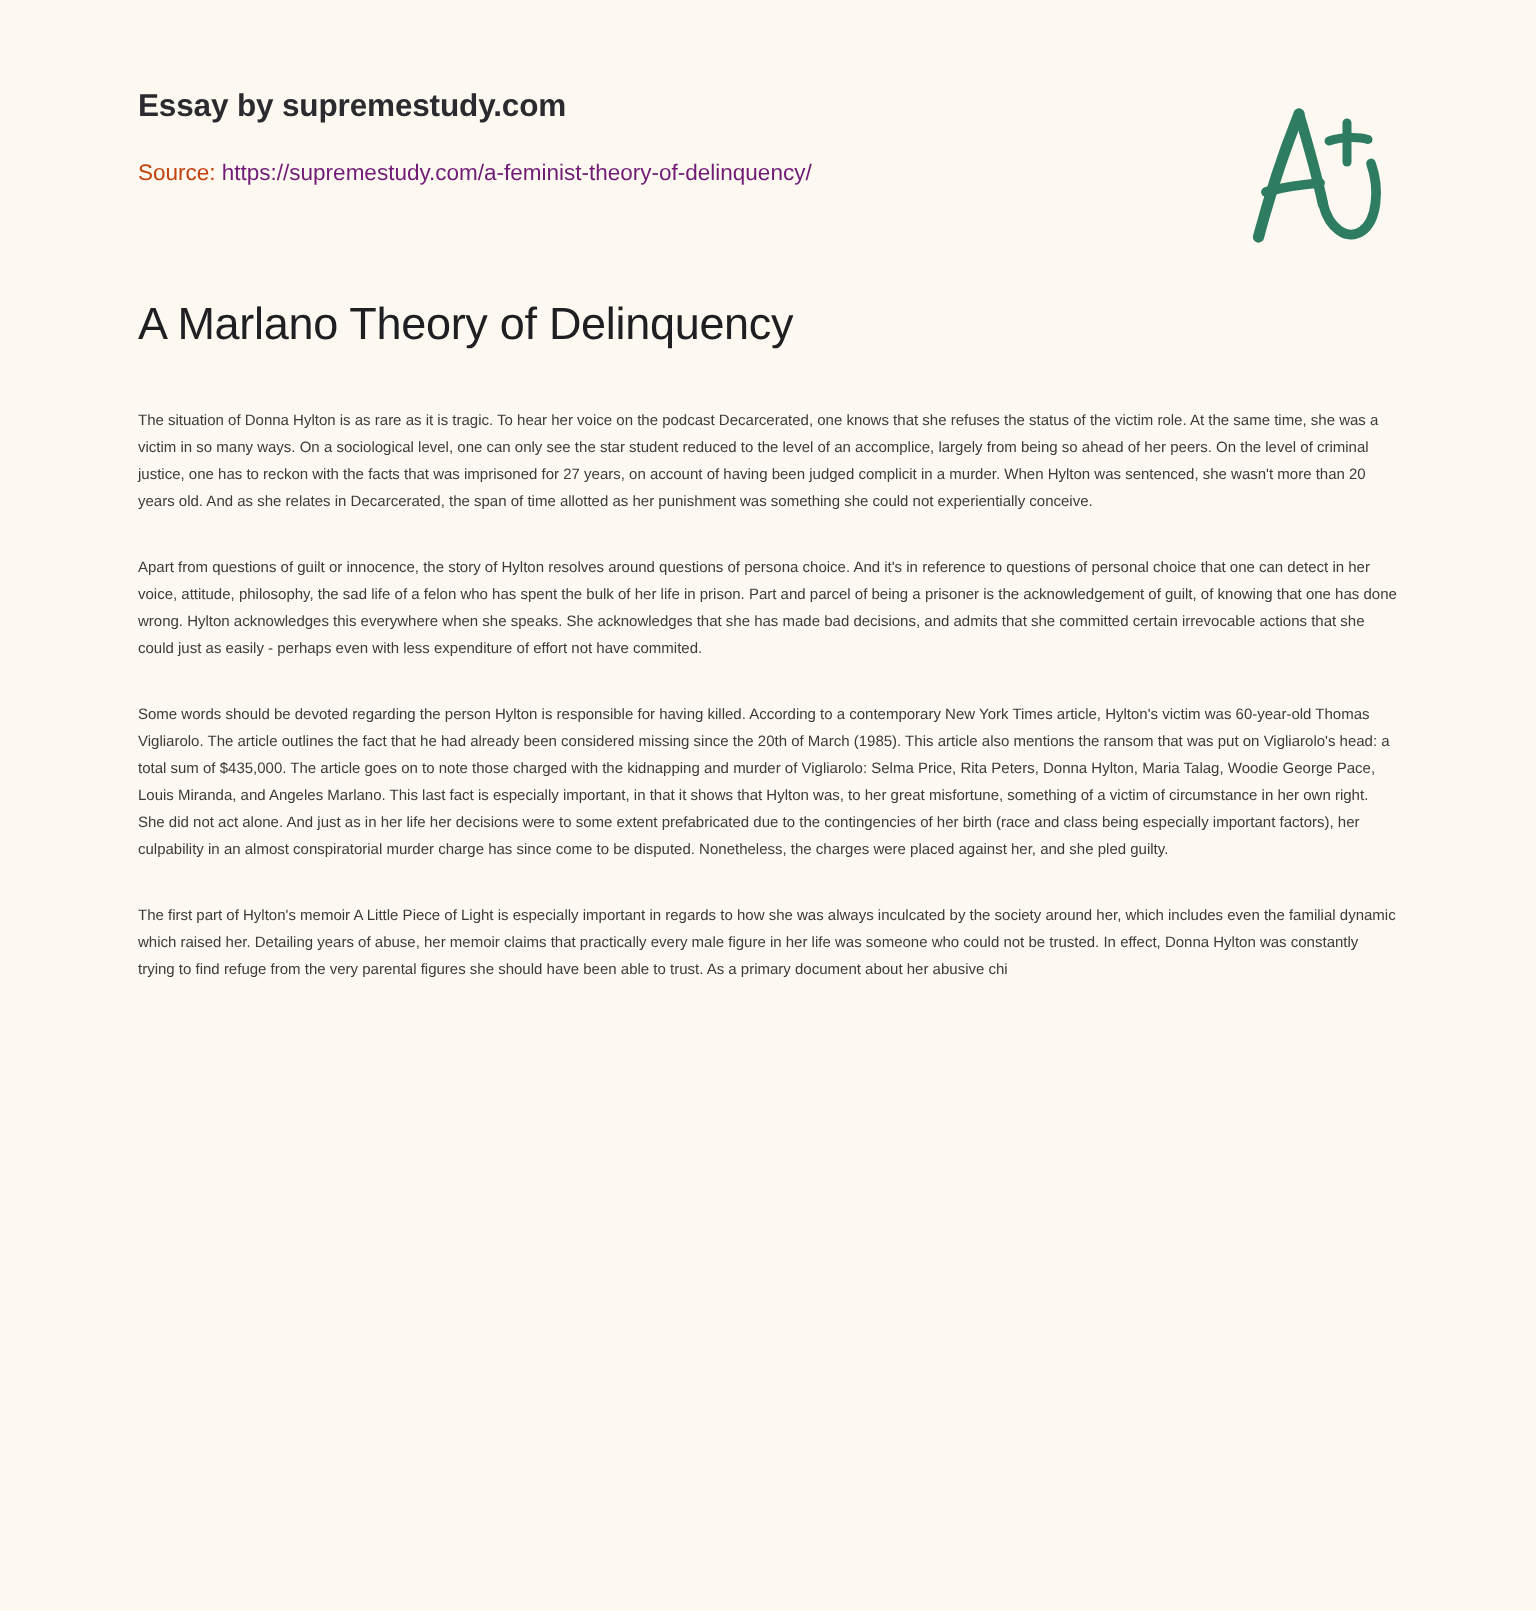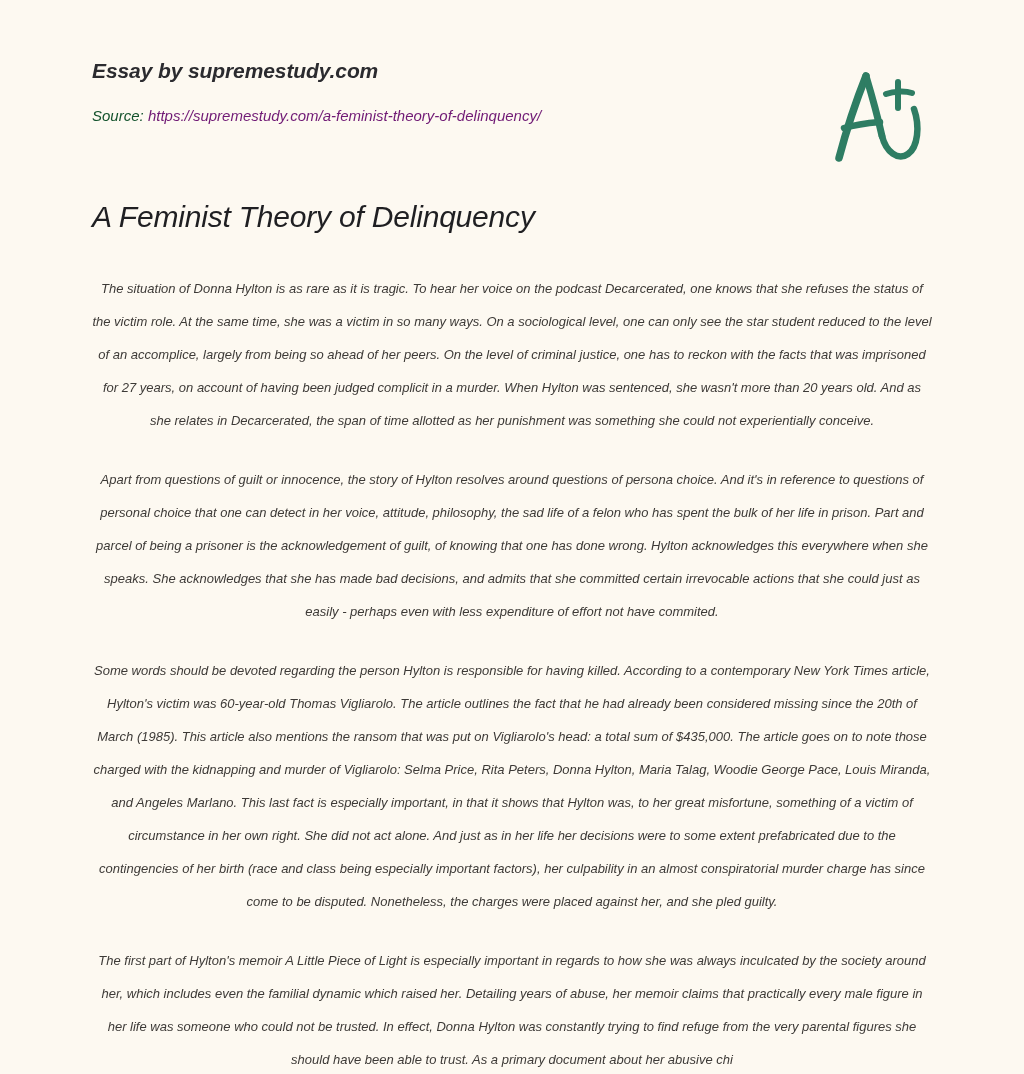--- a/index.html
+++ b/index.html
@@ -15,21 +15,20 @@
     overflow: hidden;
     position: relative;
   }
 
   .page {
     position: relative;
     width: 1024px;
     height: 1074px;
     box-sizing: border-box;
     padding: 0;
-    font-style: italic;
   }
 
   
   .header {
     position: relative;
     padding: 58px 92px 0 92px;
     box-sizing: border-box;
     height: 198px;
   }
 
@@ -43,21 +42,21 @@
   }
 
   .source-line {
     margin-top: 23px;
     font-size: 15px;
     line-height: 1.3;
     white-space: nowrap;
   }
 
   .source-label {
-    color: #14532d;
+    color: #c2410c;
   }
 
   .source-link {
     color: #701a75;
     text-decoration: none;
   }
 
   
   .logo {
     position: absolute;
@@ -81,25 +80,25 @@
     margin: 0 0 36px 0;
     line-height: 1.25;
     letter-spacing: -0.2px;
   }
 
   .body-copy {
     max-width: 840px;
   }
 
   .body-copy p {
-    font-size: 13px;
-    line-height: 33px;
+    font-size: 10px;
+    line-height: 18px;
     color: #3d3a37;
     margin: 0 0 26px 0;
-    text-align: center;
+    text-align: left;
   }
 
   .body-copy p:last-child {
     margin-bottom: 0;
   }
 </style>
 </head>
 <body>
 
 <div class="page">
@@ -126,21 +125,21 @@
 
         <path d="M78 20 L 78 46" stroke-width="6"></path>
 
         <path d="M66 32 C 74 29, 86 29, 92 31" stroke-width="6"></path>
       </g>
     </svg>
   </div>
 
   <div class="article">
 
-    <h1 class="article-title">A Feminist Theory of Delinquency</h1>
+    <h1 class="article-title">A Marlano Theory of Delinquency</h1>
 
     <div class="body-copy">
       <p>The situation of Donna Hylton is as rare as it is tragic. To hear her voice on the podcast Decarcerated, one knows that she refuses the status of the victim role. At the same time, she was a victim in so many ways. On a sociological level, one can only see the star student reduced to the level of an accomplice, largely from being so ahead of her peers. On the level of criminal justice, one has to reckon with the facts that was imprisoned for 27 years, on account of having been judged complicit in a murder. When Hylton was sentenced, she wasn't more than 20 years old. And as she relates in Decarcerated, the span of time allotted as her punishment was something she could not experientially conceive.</p>
       <p>Apart from questions of guilt or innocence, the story of Hylton resolves around questions of persona choice. And it's in reference to questions of personal choice that one can detect in her voice, attitude, philosophy, the sad life of a felon who has spent the bulk of her life in prison. Part and parcel of being a prisoner is the acknowledgement of guilt, of knowing that one has done wrong. Hylton acknowledges this everywhere when she speaks. She acknowledges that she has made bad decisions, and admits that she committed certain irrevocable actions that she could just as easily - perhaps even with less expenditure of effort not have commited.</p>
       <p>Some words should be devoted regarding the person Hylton is responsible for having killed. According to a contemporary New York Times article, Hylton's victim was 60-year-old Thomas Vigliarolo. The article outlines the fact that he had already been considered missing since the 20th of March (1985). This article also mentions the ransom that was put on Vigliarolo's head: a total sum of $435,000. The article goes on to note those charged with the kidnapping and murder of Vigliarolo: Selma Price, Rita Peters, Donna Hylton, Maria Talag, Woodie George Pace, Louis Miranda, and Angeles Marlano. This last fact is especially important, in that it shows that Hylton was, to her great misfortune, something of a victim of circumstance in her own right. She did not act alone. And just as in her life her decisions were to some extent prefabricated due to the contingencies of her birth (race and class being especially important factors), her culpability in an almost conspiratorial murder charge has since come to be disputed. Nonetheless, the charges were placed against her, and she pled guilty.</p>
       <p>The first part of Hylton's memoir A Little Piece of Light is especially important in regards to how she was always inculcated by the society around her, which includes even the familial dynamic which raised her. Detailing years of abuse, her memoir claims that practically every male figure in her life was someone who could not be trusted. In effect, Donna Hylton was constantly trying to find refuge from the very parental figures she should have been able to trust. As a primary document about her abusive chi</p>
     </div>
 
   </div>
 </div>

